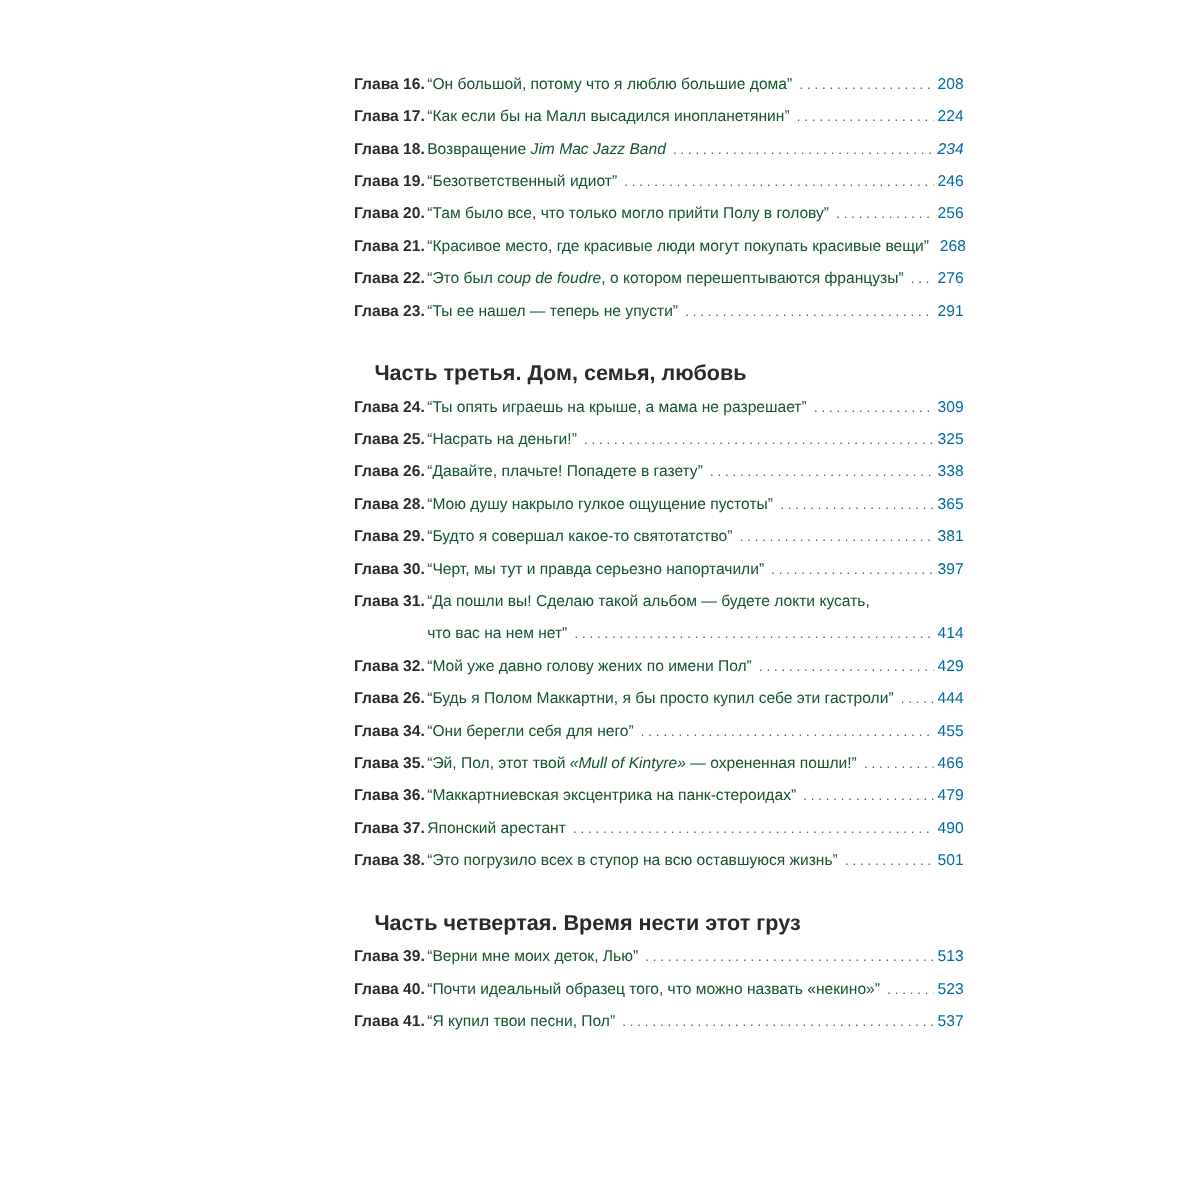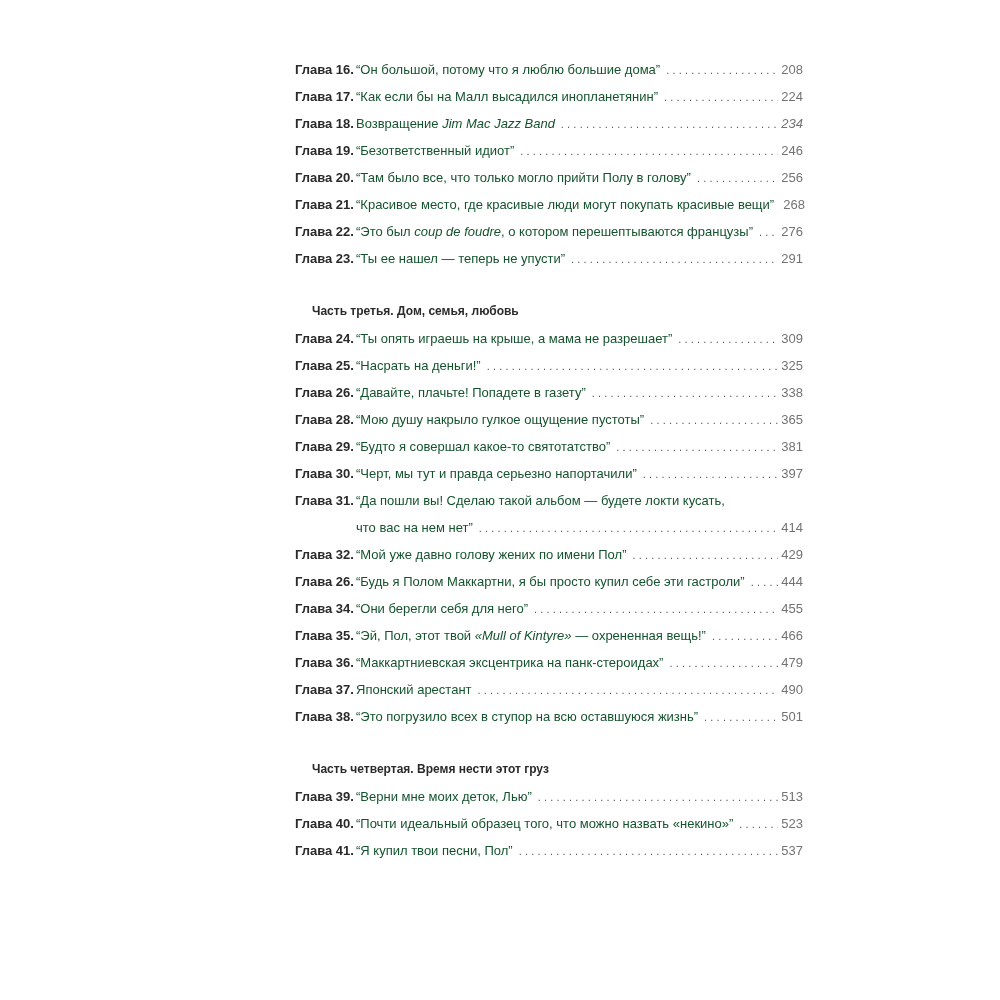--- a/index.html
+++ b/index.html
@@ -47,28 +47,28 @@
       margin: 0 3px 0 6px;
       color: #555;
       letter-spacing: 3.2px;
       font-size: 11px;
     }
     .leader::before {
       content: "........................................................................................................................................................................";
     }
     .page {
       flex: 0 0 auto;
-      color: #737373;
+      color: #0369a1;
       text-align: left;
     }
     .page.italic { font-style: italic; }
     .part {
       height: 27px;
       line-height: 27px;
-      font-size: 12px;
+      font-size: 18px;
       font-weight: bold;
       padding-left: 61px;
       color: #2a2a2a;
     }
     .spacer-part { height: 26px; }
     .row.continuation .chap-label { font-weight: normal; }
   </style>
 </head>
 <body>
 
@@ -189,21 +189,21 @@
         <span class="page">444</span>
       </div>
       <div class="row">
         <span class="chap-label">Глава 34.</span>
         <span class="title"><span>“Они берегли себя для него”</span></span>
         <span class="leader"></span>
         <span class="page">455</span>
       </div>
       <div class="row">
         <span class="chap-label">Глава 35.</span>
-        <span class="title"><span>“Эй, Пол, этот твой </span><i>«Mull of Kintyre»</i><span> — охрененная вещь!”</span></span>
+        <span class="title"><span>“Эй, Пол, этот твой </span><i>«Mull of Kintyre»</i><span> — охрененная пошли!”</span></span>
         <span class="leader"></span>
         <span class="page">466</span>
       </div>
       <div class="row">
         <span class="chap-label">Глава 36.</span>
         <span class="title"><span>“Маккартниевская эксцентрика на панк-стероидах”</span></span>
         <span class="leader"></span>
         <span class="page">479</span>
       </div>
       <div class="row">

